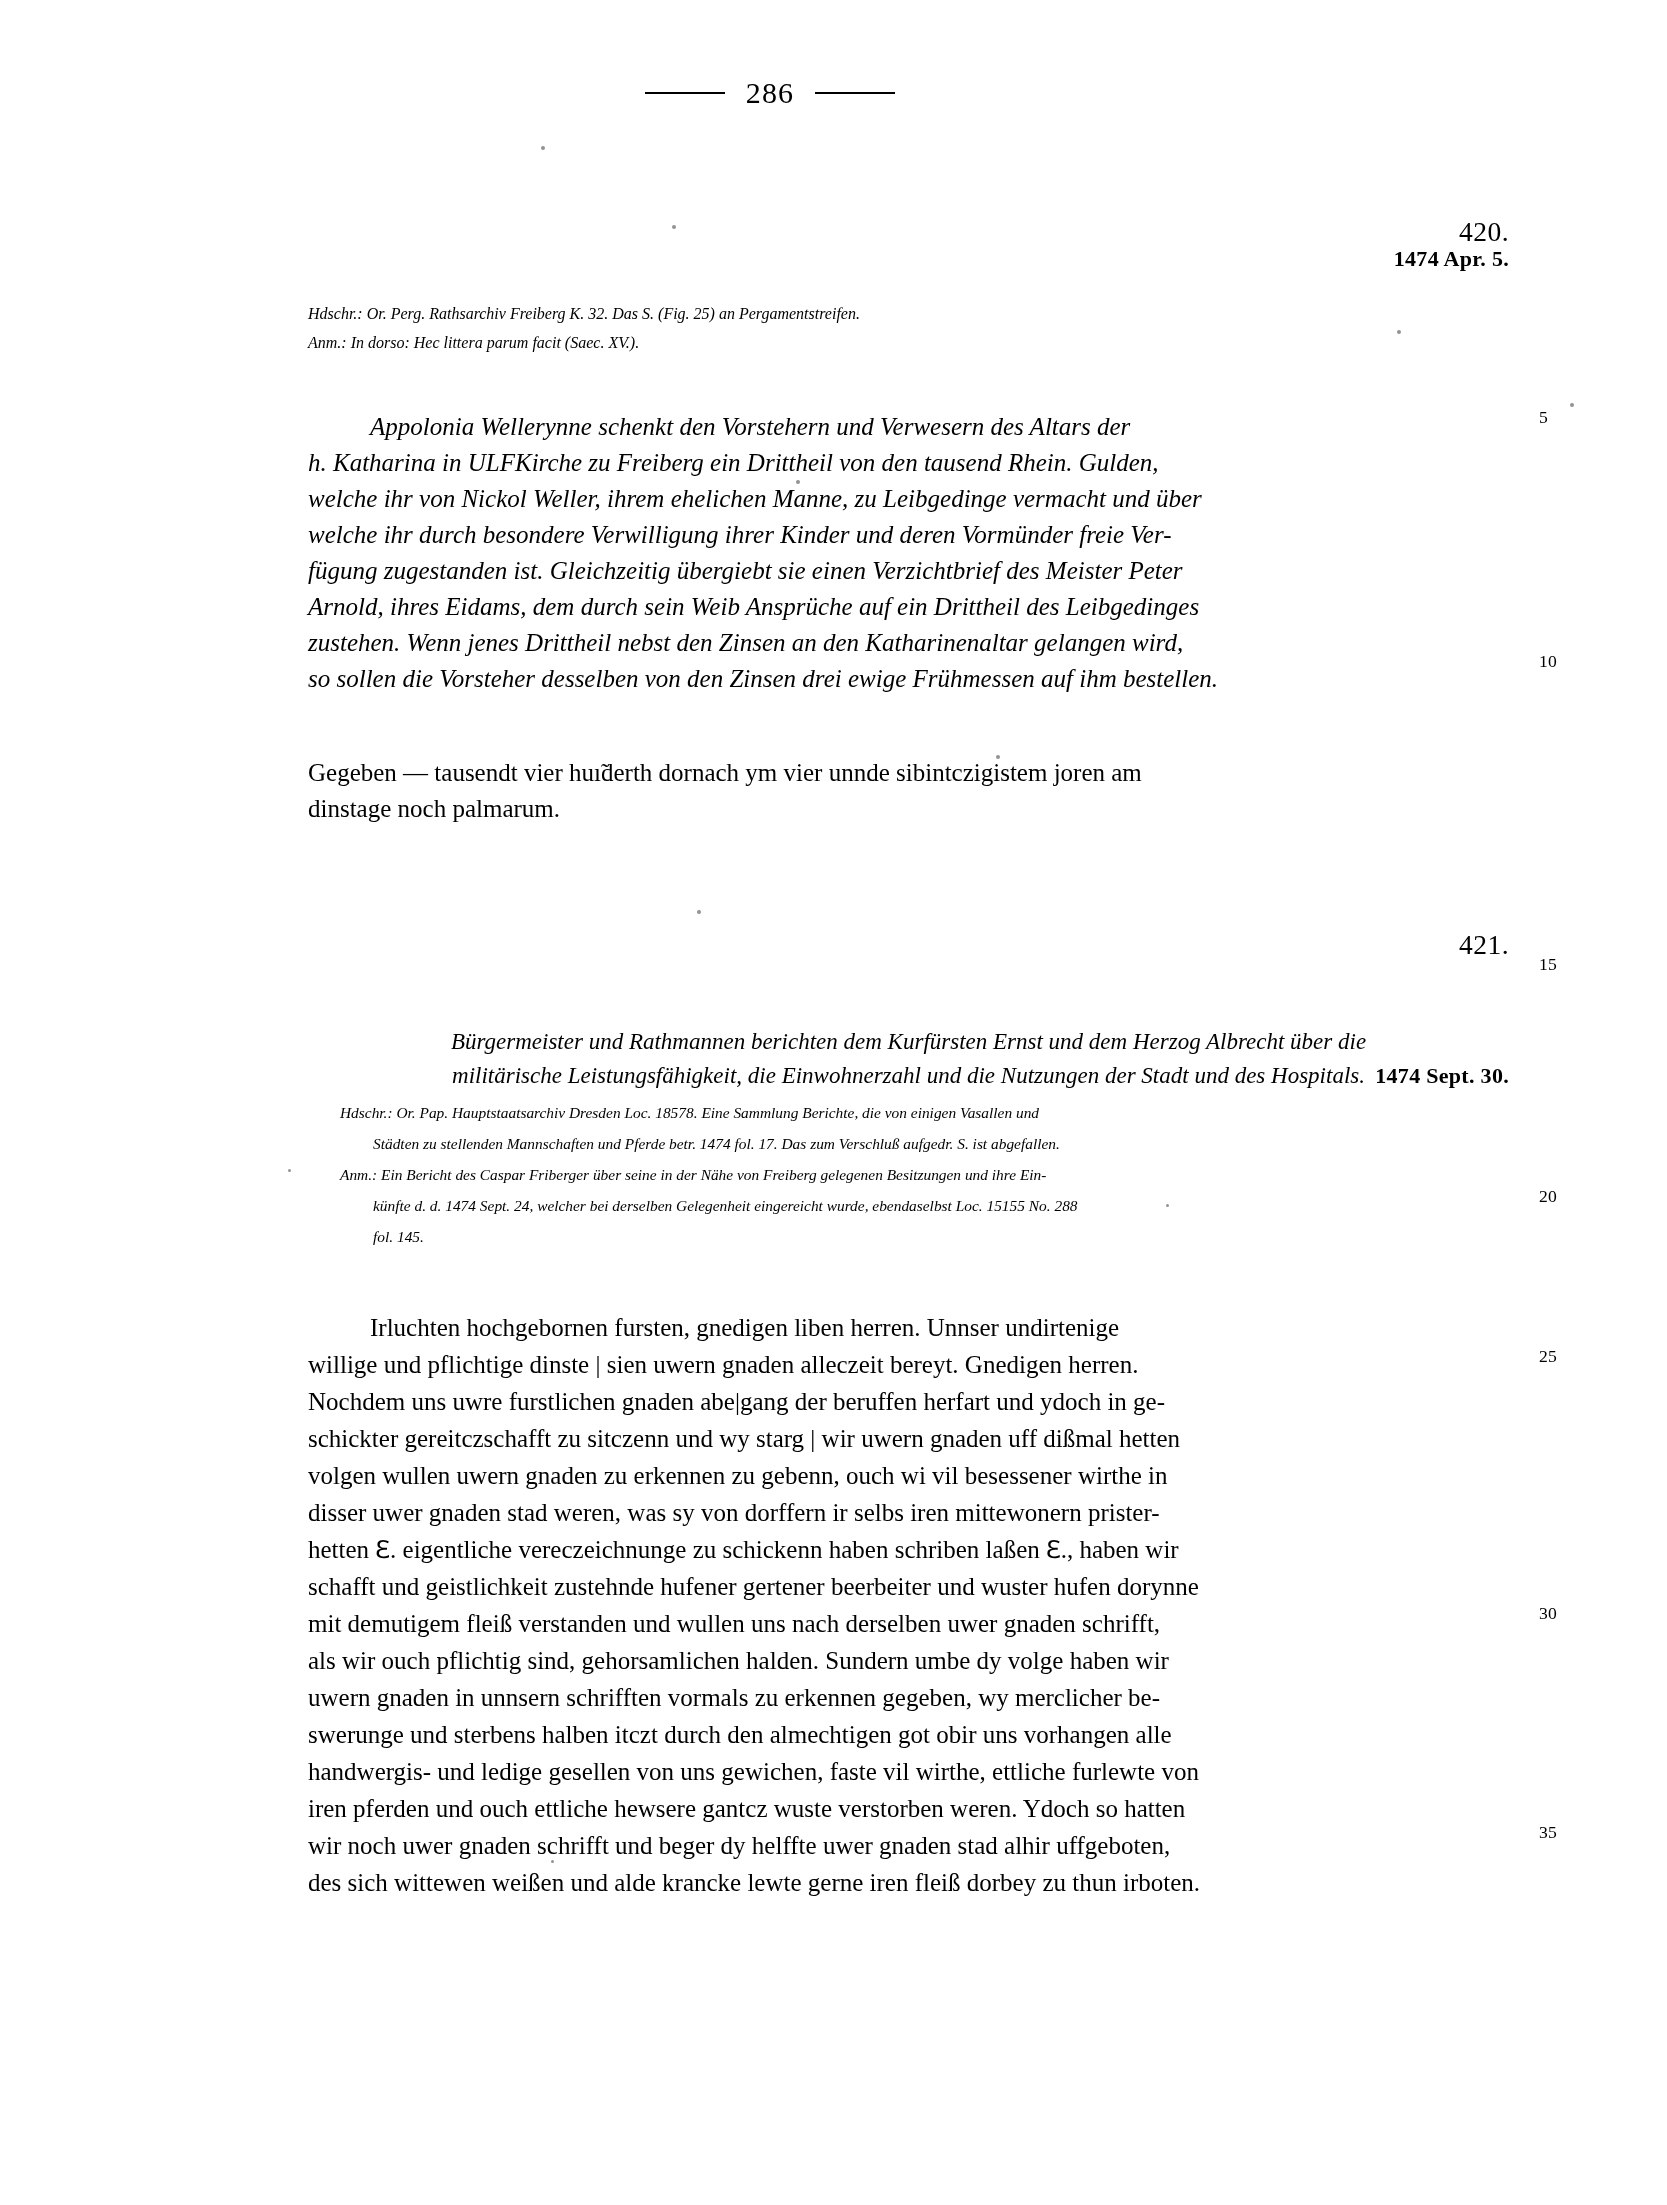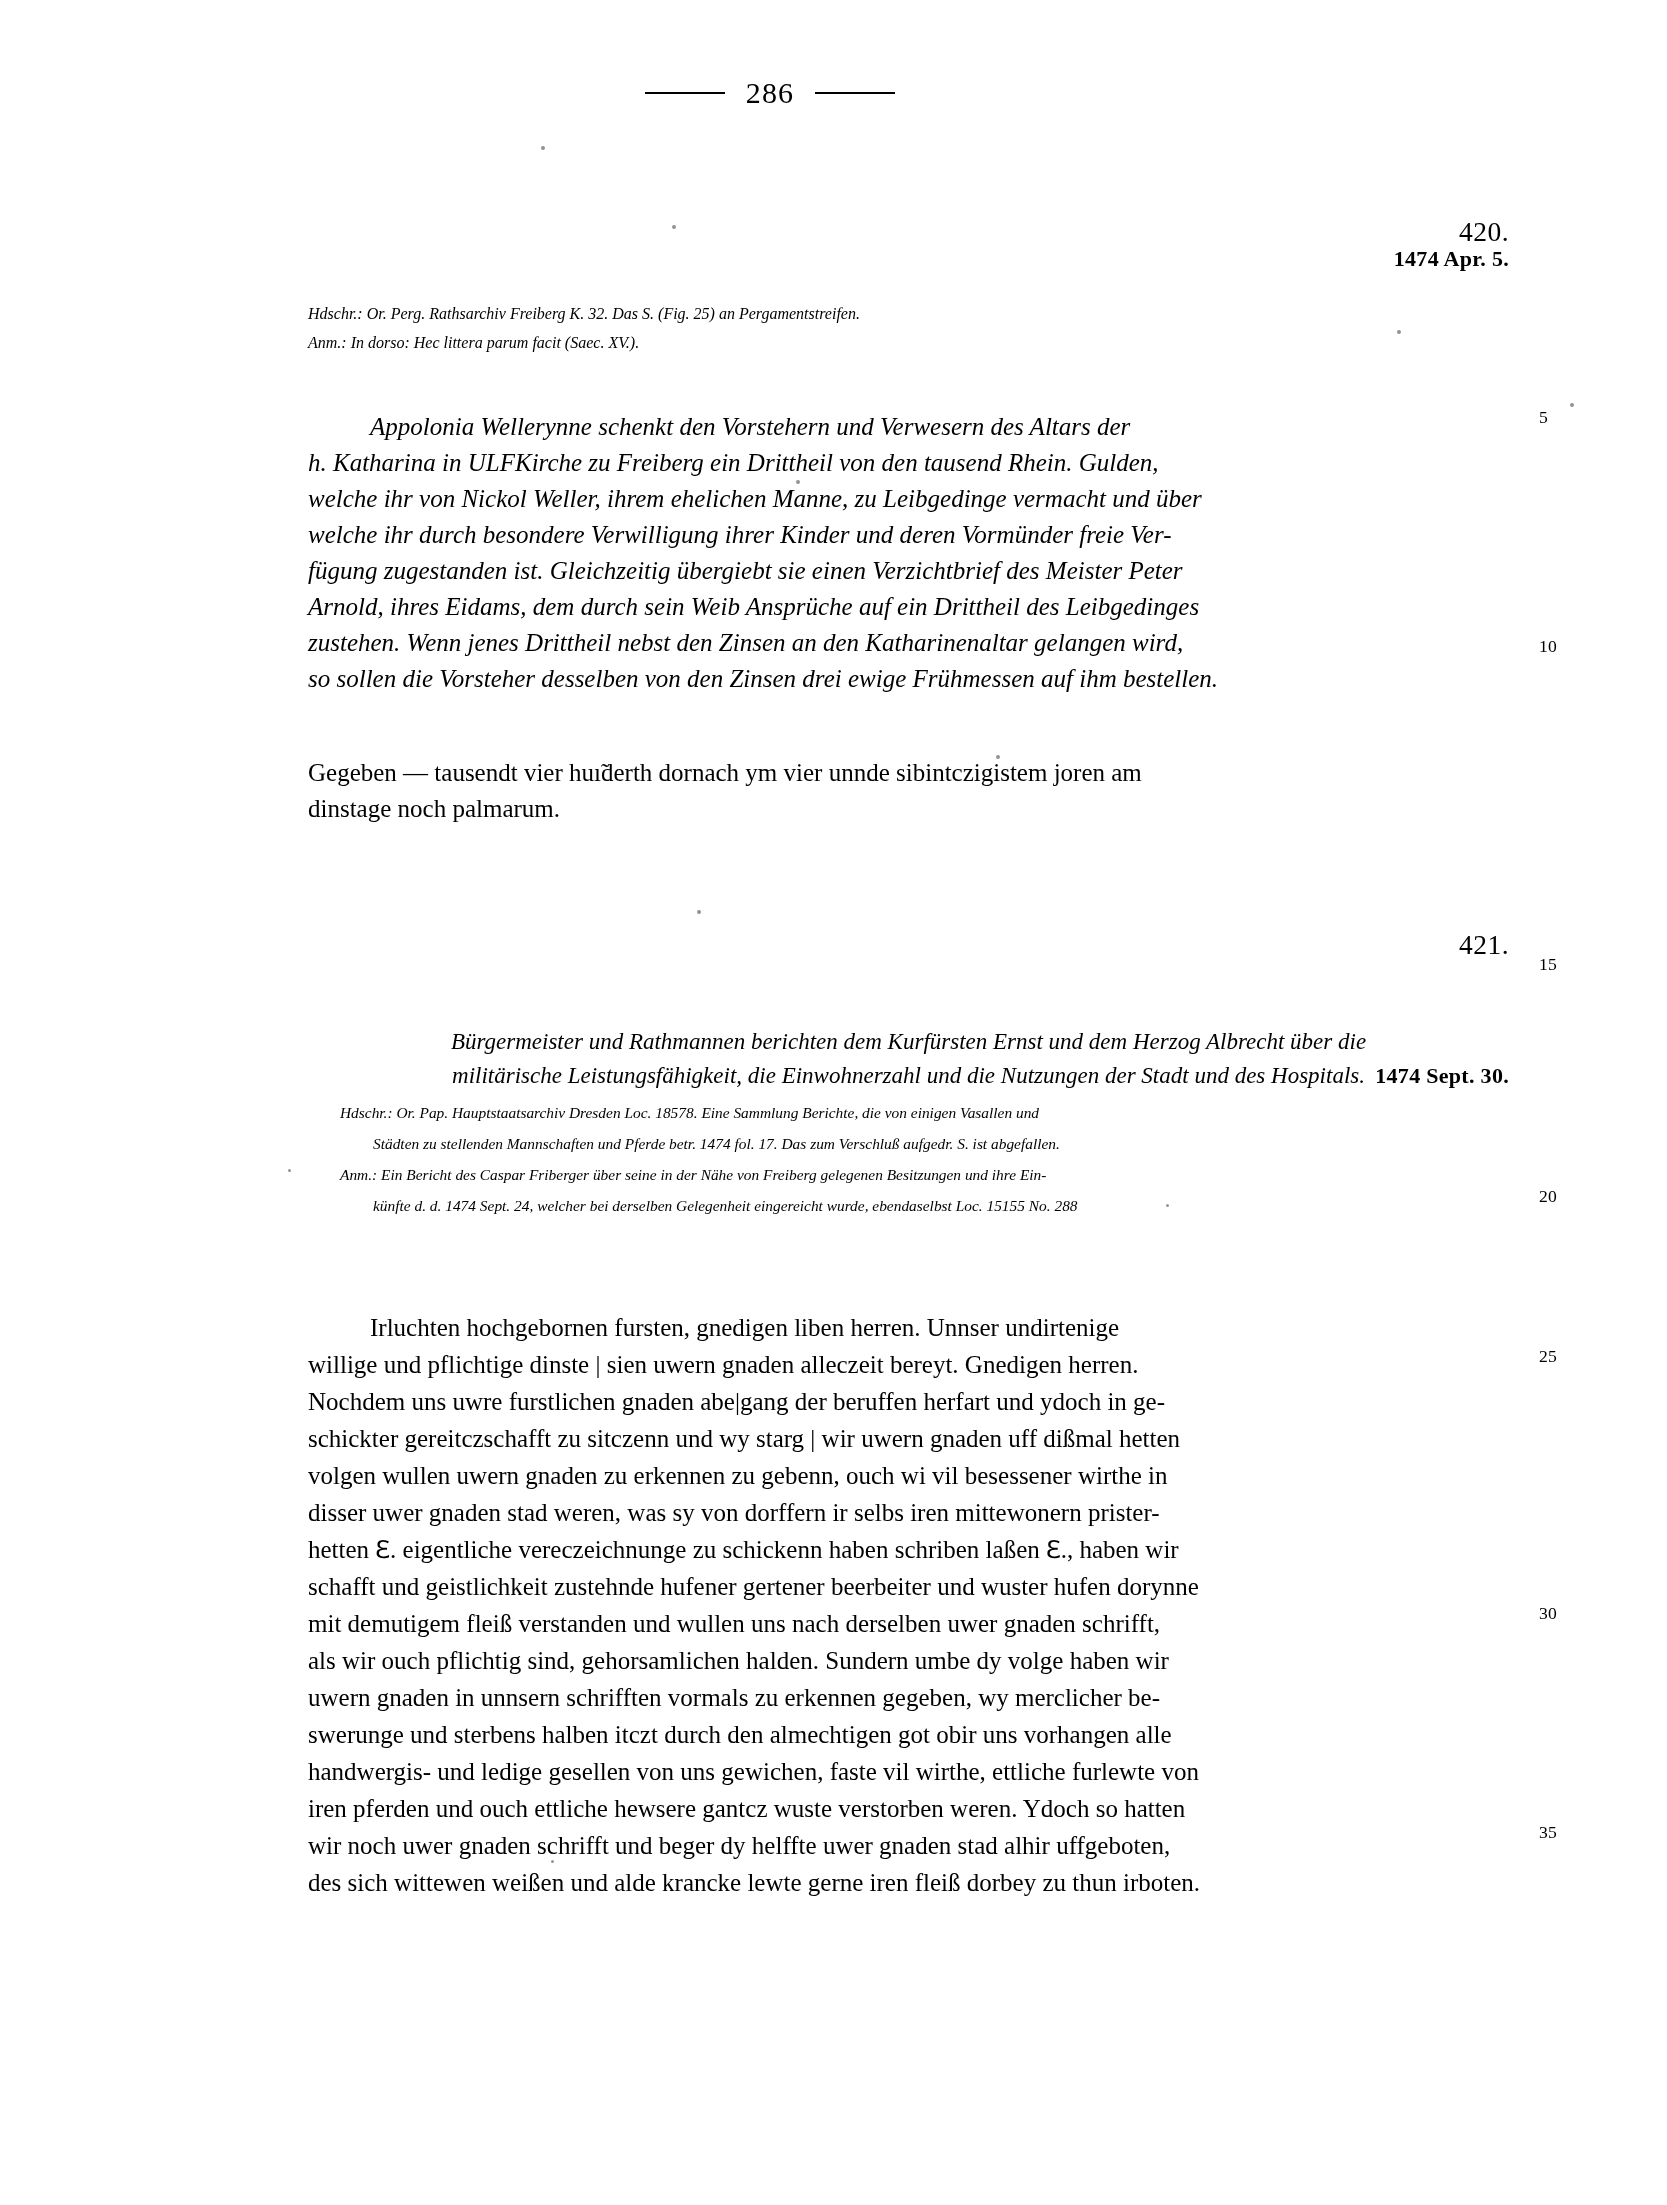--- a/index.html
+++ b/index.html
@@ -178,20 +178,21 @@
       <span class="ln">militärische Leistungsfähigkeit, die Einwohnerzahl und die Nutzungen der Stadt und des Hospitals.</span>
     </div>
 
     <div class="doc-date d421">1474 Sept. 30.</div>
 
     <div class="srcblock s421">
       <span class="ln indent1">Hdschr.: Or. Pap. Hauptstaatsarchiv Dresden Loc. 18578.   Eine Sammlung Berichte, die von einigen Vasallen und</span>
       <span class="ln indent2">Städten zu stellenden Mannschaften und Pferde betr. 1474 fol. 17.   Das zum Verschluß aufgedr. S. ist abgefallen.</span>
       <span class="ln indent1">Anm.: Ein Bericht des Caspar Friberger über seine in der Nähe von Freiberg gelegenen Besitzungen und ihre Ein-</span>
       <span class="ln indent2">künfte d. d. 1474 Sept. 24, welcher bei derselben Gelegenheit eingereicht wurde, ebendaselbst Loc. 15155 No. 288</span>
+      <span class="ln indent2">fol. 145.</span>
     </div>
 
     <div class="body-text b421">
       <span class="ln first">Irluchten hochgebornen fursten, gnedigen liben herren.   Unnser undirtenige</span>
       <span class="ln">willige und pflichtige dinste | sien uwern gnaden alleczeit bereyt.   Gnedigen herren.</span>
       <span class="ln">Nochdem uns uwre furstlichen gnaden abe|gang der beruffen herfart und ydoch in ge-</span>
       <span class="ln">schickter gereitczschafft zu sitczenn und wy starg | wir uwern gnaden uff dißmal hetten</span>
       <span class="ln">volgen wullen uwern gnaden zu erkennen zu gebenn, ouch wi vil besessener wirthe in</span>
       <span class="ln">disser uwer gnaden stad weren, was sy von dorffern ir selbs iren mittewonern prister-</span>
       <span class="ln">hetten ℇ. eigentliche vereczeichnunge zu schickenn haben schriben laßen ℇ., haben wir</span>
@@ -203,21 +204,21 @@
       <span class="ln">handwergis- und ledige gesellen von uns gewichen, faste vil wirthe, ettliche furlewte von</span>
       <span class="ln">iren pferden und ouch ettliche hewsere gantcz wuste verstorben weren.   Ydoch so hatten</span>
       <span class="ln">wir noch uwer gnaden schrifft und beger dy helffte uwer gnaden stad alhir uffgeboten,</span>
       <span class="ln">des sich wittewen weißen und alde krancke lewte gerne iren fleiß dorbey zu thun irboten.</span>
     </div>
 
   </div>
 
   <div id="linenum-host">
       <div class="linenum" style="top: 407px;">5</div>
-      <div class="linenum" style="top: 636px;">10</div>
+      <div class="linenum" style="top: 651px;">10</div>
       <div class="linenum" style="top: 954px;">15</div>
       <div class="linenum" style="top: 1186px;">20</div>
       <div class="linenum" style="top: 1346px;">25</div>
       <div class="linenum" style="top: 1603px;">30</div>
       <div class="linenum" style="top: 1822px;">35</div>
     </div>
 
   <div class="speck" style="left:541px;  top:146px;  width:3.8px;  height:3.8px;"></div>
   <div class="speck" style="left:672px; top:225px;  width:4.4px;  height:4.4px;"></div>
   <div class="speck" style="left:1397px; top:330px;  width:3.8px;  height:3.8px;"></div>

